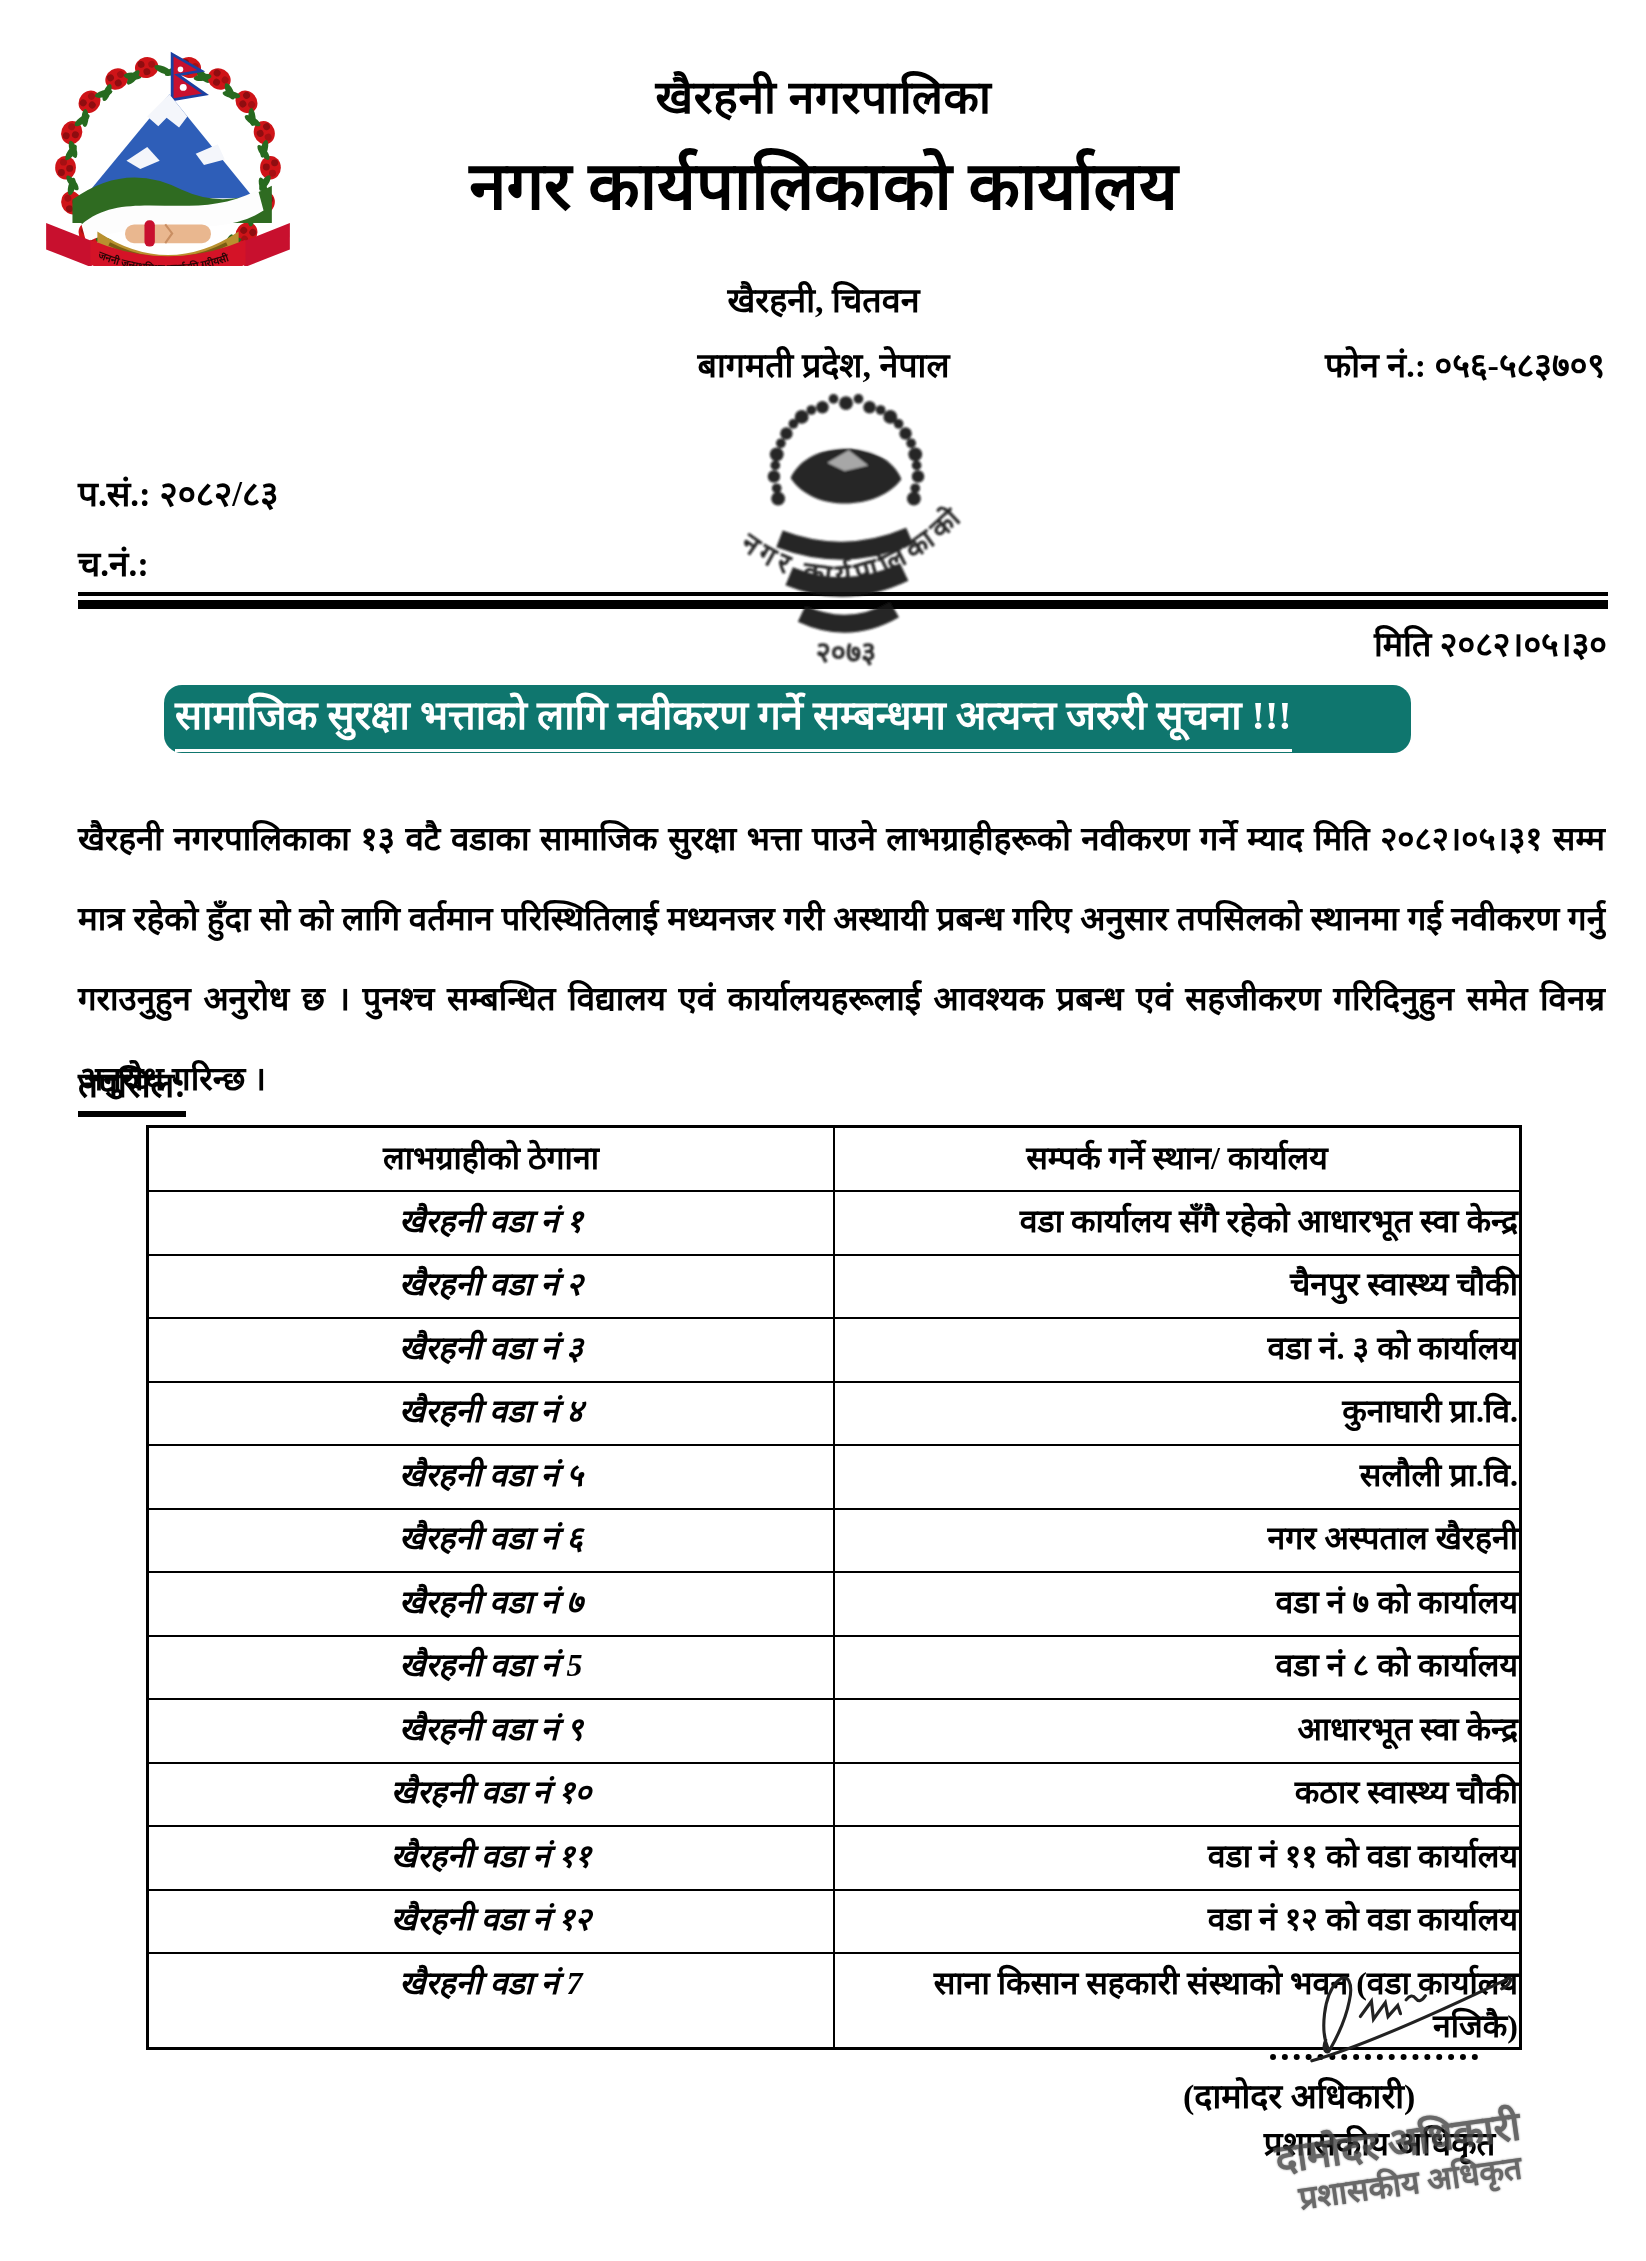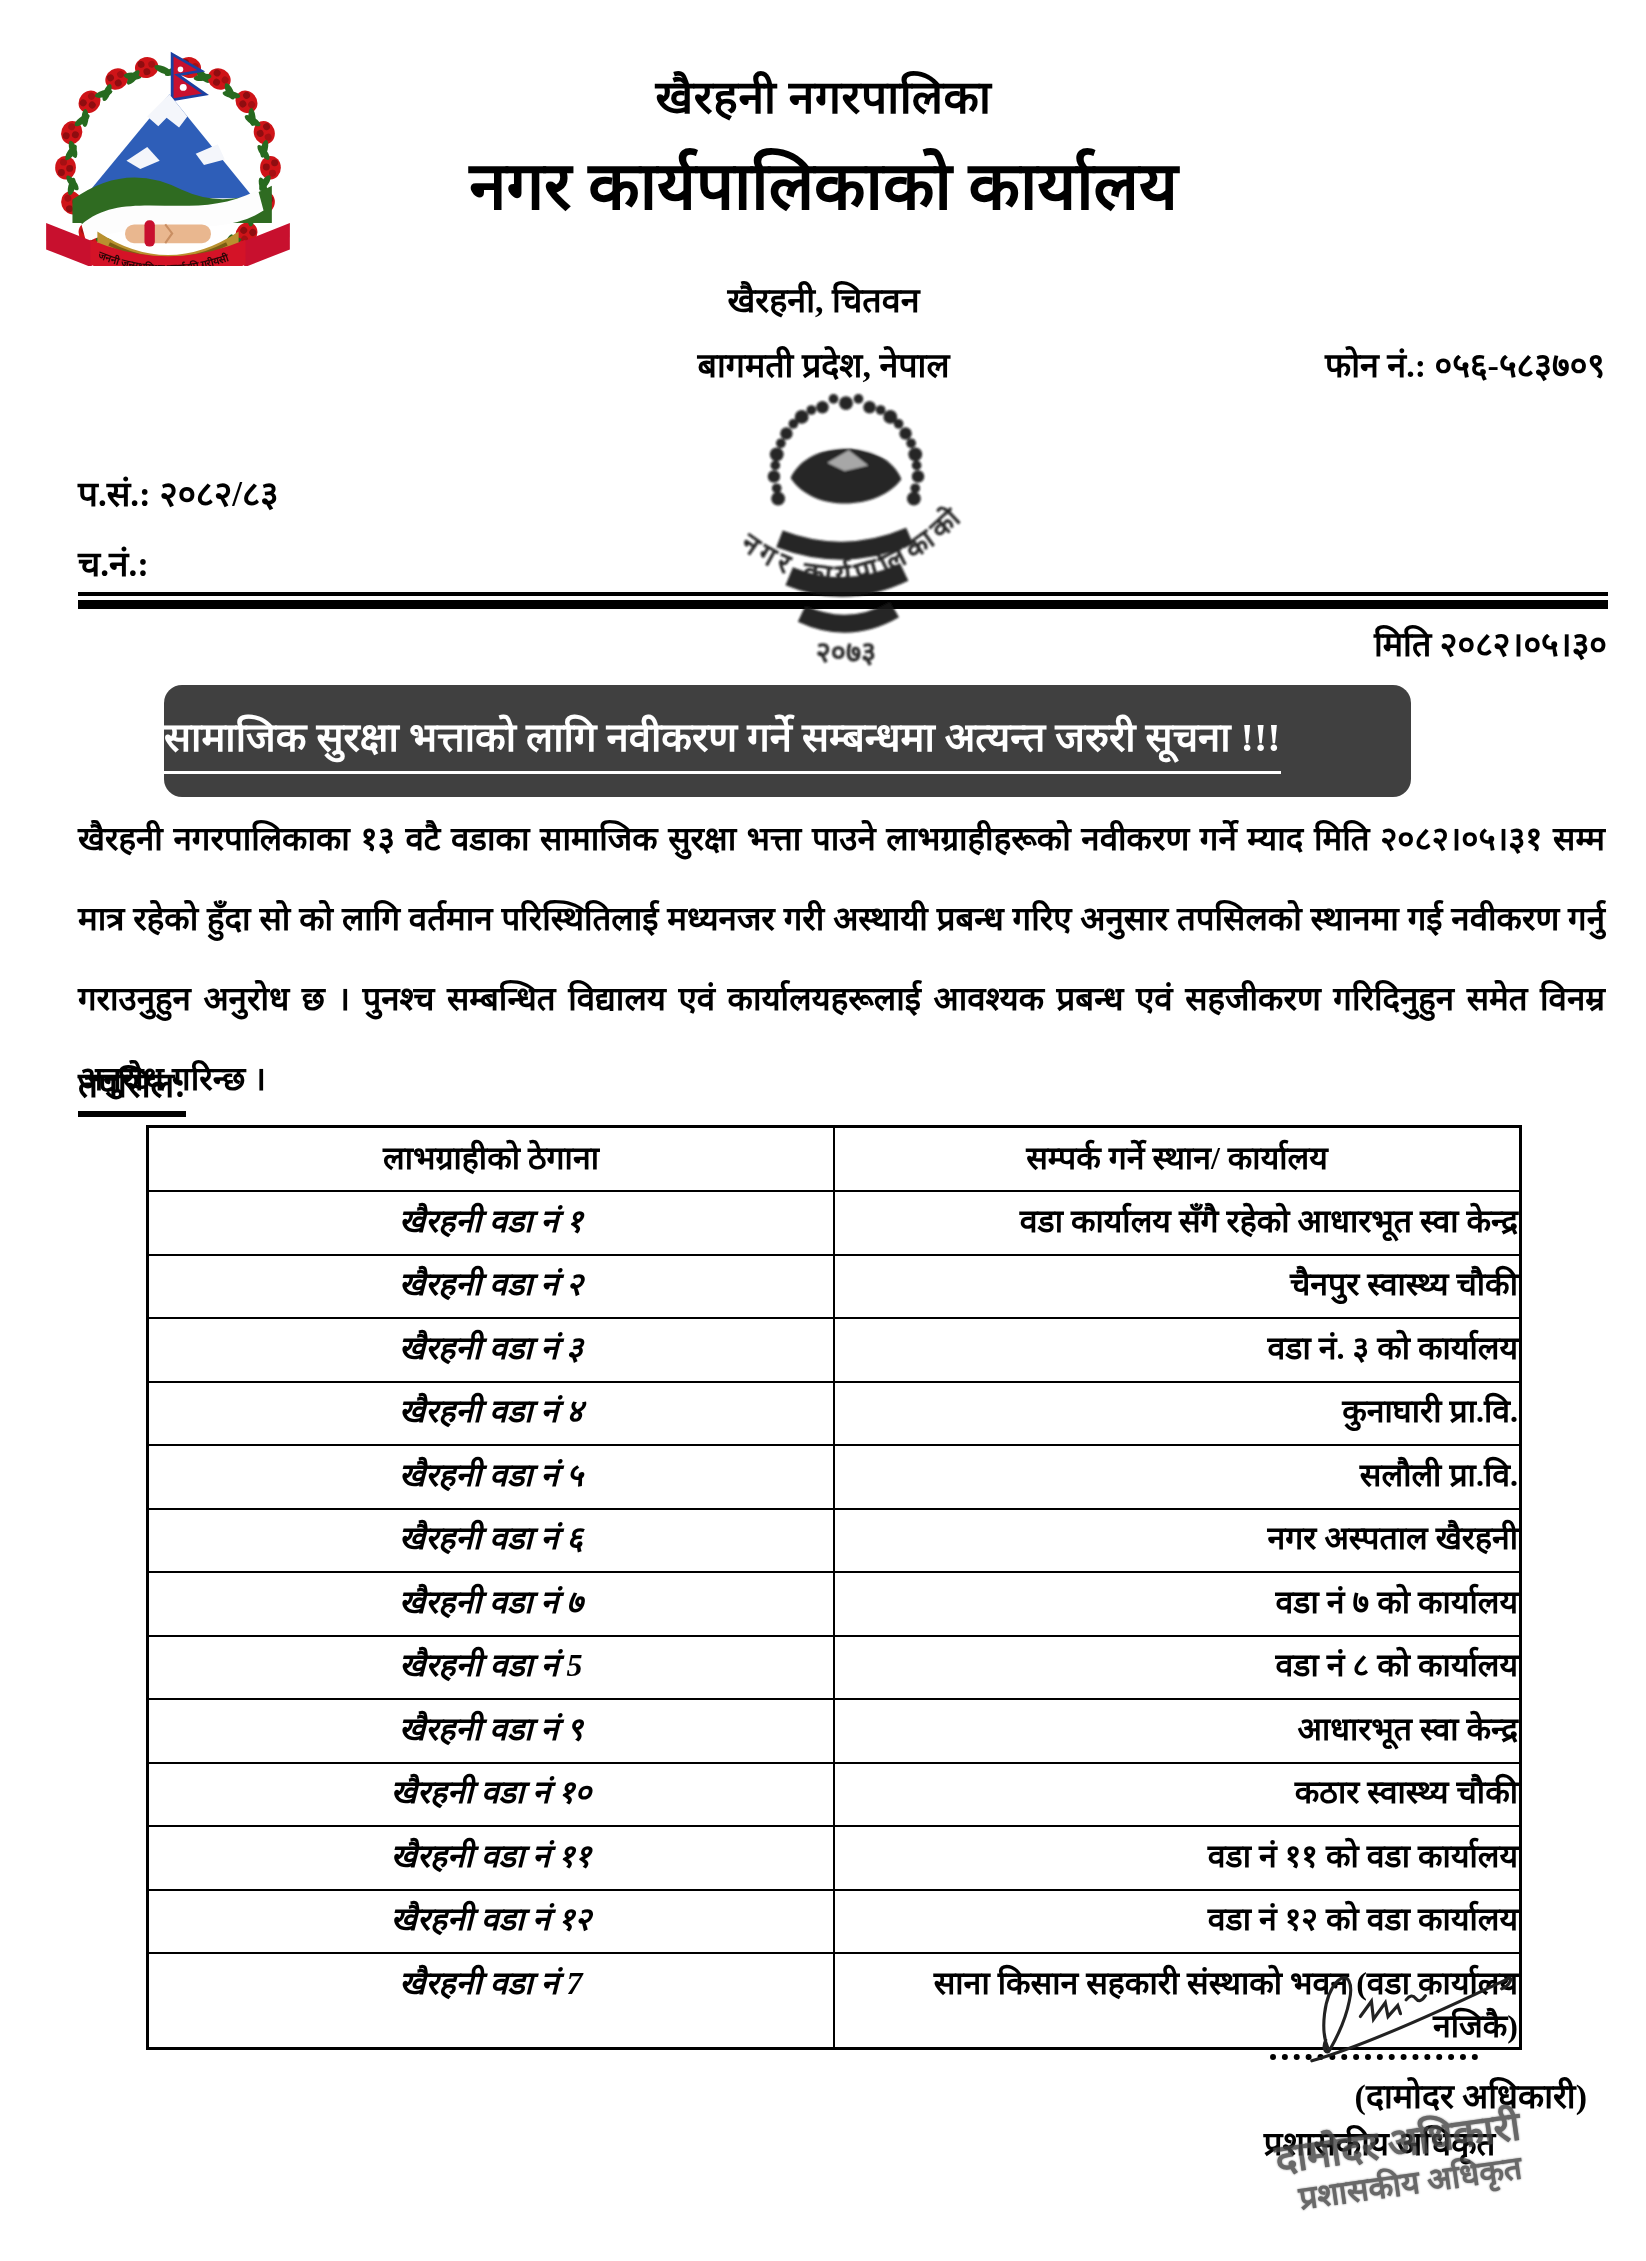--- a/index.html
+++ b/index.html
@@ -18,23 +18,23 @@
   .phone{right:42px; top:341px; font-size:34px; text-align:right;}
   .refno{left:78px; top:469px; font-size:35px;}
   .chno{left:78px; top:539px; font-size:35px;}
   
   .seal{left:713px; top:374px; width:266px; height:302px; z-index:3; opacity:.93;}
   .rule-thin{left:78px; right:39px; top:592px; height:3.5px; background:#000; z-index:1;}
   .rule-thick{left:78px; right:39px; top:600px; height:9px; background:#000; z-index:1;}
   .date{right:40px; top:620px; font-size:34px; text-align:right;}
   
   .banner{
-    left:164px; top:685px; width:1247px; height:112px; background:#404040;
+    left:164px; top:685px; width:1247px; height:68px; background:#0f766e;
     border-radius:18px; color:#fff; display:flex; align-items:center;
-    box-sizing:border-box;
+    padding-left:11px; box-sizing:border-box;
   }
   .banner span{display:inline-block; font-size:40px; border-bottom:3.5px solid #fff; padding-bottom:8.3px; white-space:nowrap;}
   
   .bodytext{
     left:78px; top:799px; width:1527px; font-size:33px; line-height:80px;
     text-align:justify; font-weight:600;
   }
   .tapasil{left:78px; top:1060px; font-size:35px; border-bottom:6.2px solid #000; padding-bottom:3.5px;}
   
   table.ward{
@@ -44,21 +44,21 @@
   table.ward th, table.ward td{border:2.8px solid #000; font-size:32px; font-weight:bold; vertical-align:top;}
   table.ward th{height:54px; text-align:center; padding-top:7px;}
   table.ward td{height:55px; padding-top:5.5px;}
   td.c1{width:401px; text-align:center;font-style:italic;}
   td.c2, th.h2{text-align:right;}
   table.ward td.c2{padding-left:15.3px;}
   table.ward th{text-align:center;}
   
   .sig-svg{left:1302px; top:1968px; width:222px; height:97px; z-index:2;}
   .dotline{left:1270px; top:2054px; width:208px; border-top:6.2px dotted #000;}
-  .sig-name{left:1282px; top:2072px; width:305px; text-align:right; font-size:34px;}
+  .sig-name{left:1183px; top:2072px; width:305px; text-align:left; font-size:34px;}
   .sig-title{left:1227px; top:2120px; width:305px; text-align:center; font-size:33px;}
   .gray-stamp{
     left:1284px; top:2137px; width:388px; transform:rotate(-8deg); transform-origin:left bottom;
     color:#474747; opacity:.82; text-shadow:0 0 2.1px #6a6a6a; z-index:1; line-height:1.15;
   }
   .gray-stamp .l1{font-size:40px;}
   .gray-stamp .l2{font-size:32px; margin-left:18px;}
 </style>
 </head>
 <body>

